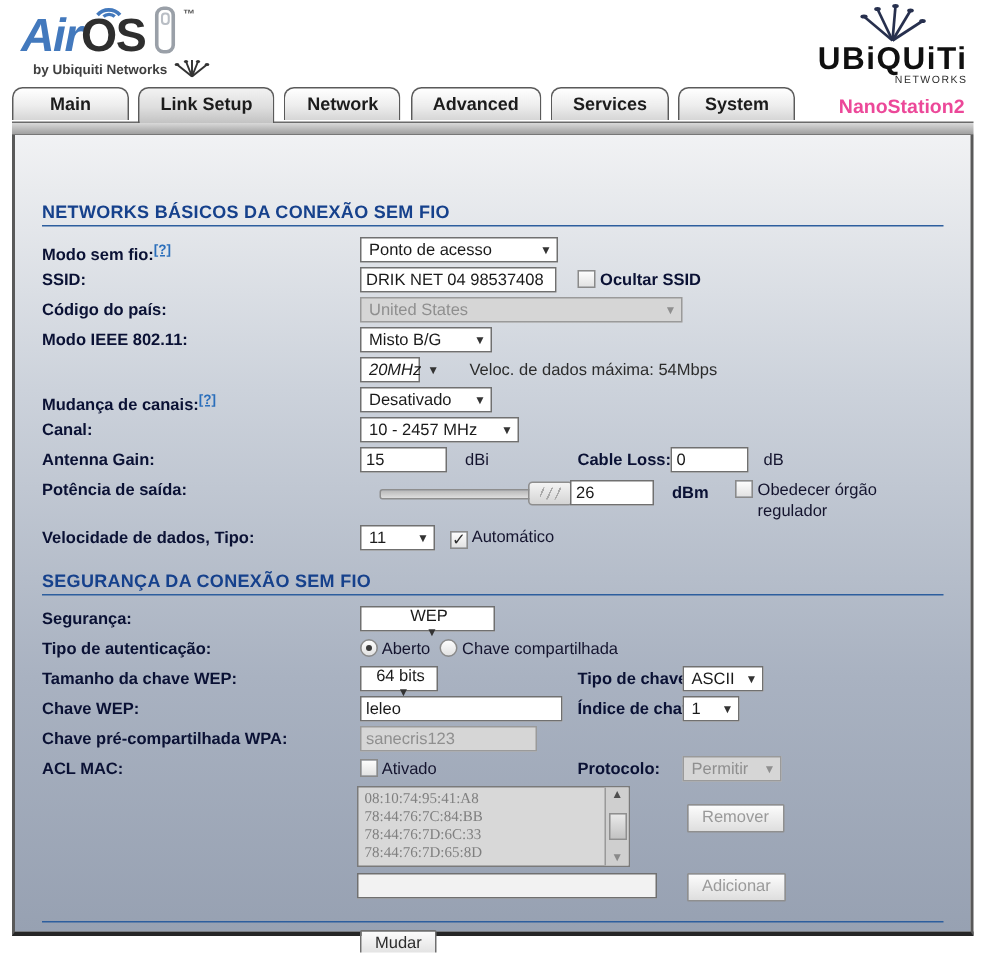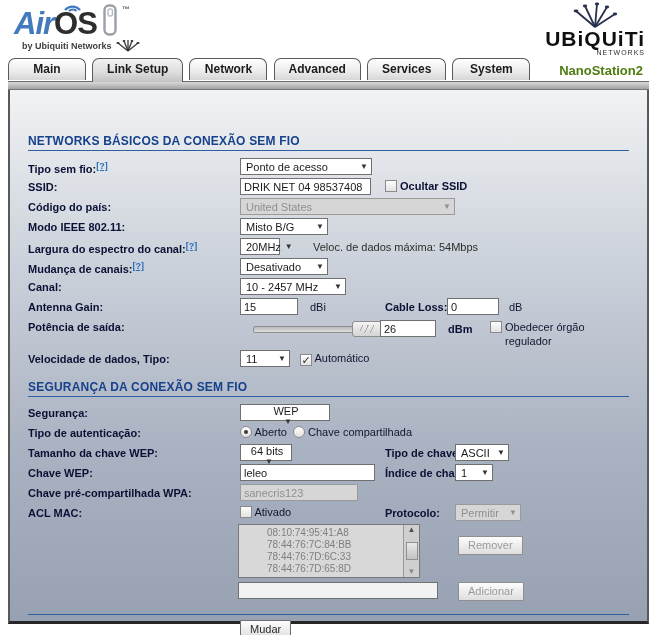--- a/index.html
+++ b/index.html
@@ -20,21 +20,21 @@
   .ubnt-name{font-weight:bold;font-size:21px;color:#101010;letter-spacing:1px;line-height:18px;}
   .ubnt-sub{font-size:7px;color:#2e2e2e;letter-spacing:1px;text-align:right;margin-top:1px;}
 
   
   .tabrow{position:relative;height:24px;padding-left:8px;background:#fff;}
   .tab{position:relative;display:inline-block;height:21px;line-height:21px;padding:0 14px;margin-right:3px;
        border:1px solid #5a5a5a;border-bottom:none;border-radius:7px 7px 0 0;
        background:linear-gradient(#ffffff,#ededed 55%,#d6d6d6);font-weight:bold;font-size:12px;color:#1c1c1c;
        text-align:center;min-width:48px;cursor:pointer;}
   .tab.active{background:linear-gradient(#f2f2f2,#dedede 55%,#c3c3c3);height:23px;z-index:3;}
-  .device-name{position:absolute;right:14px;top:5px;font-weight:bold;font-size:13px;color:#4d7c0f;}
+  .device-name{position:absolute;right:14px;top:5px;font-weight:bold;font-size:13px;color:#ec4899;}
   .tabbase{height:7px;margin:0 8px;background:linear-gradient(#d9d9d9,#a2a2a2);border-top:1px solid #6a6a6a;border-bottom:1px solid #777;position:relative;z-index:2;margin-top:-1px;}
 
   
   .content{margin:0 8px;height:534px;border-left:2px solid #595959;border-right:2px solid #595959;border-bottom:3px solid #262626;
     background:linear-gradient(180deg,#f1f2f4 0%,#e9ebee 7%,#ccd2db 32%,#a9b2c1 68%,#97a1b2 100%);
     box-sizing:border-box;padding:0 18px;position:relative;}
   h2.sect{font-size:12px;color:#16418c;letter-spacing:.2px;margin:0;padding-bottom:2px;border-bottom:1px solid #2d5e9e;}
   .sect1{padding-top:44px;}
   .sect2{margin-top:10px !important;}
   .rows{margin-top:7px;}
@@ -66,22 +66,22 @@
 
   .slider-track{position:absolute;left:225px;top:8px;width:126px;height:5px;border:1px solid #8e8e8e;border-radius:2px;
       background:linear-gradient(#b9b9b9,#dedede);}
   .slider-handle{position:absolute;right:-2px;top:-6px;width:28px;height:14px;border:1px solid #8e8e8e;border-radius:3px;
       background:linear-gradient(#f4f4f4,#d4d4d4);cursor:pointer;}
   .slider-handle::after{content:"";position:absolute;left:7px;top:3px;width:14px;height:8px;
       background:repeating-linear-gradient(115deg,transparent 0 2px,#a9a9a9 2px 3px,transparent 3px 5px);}
 
   .listbox{position:absolute;left:210px;top:0;width:182px;height:54px;border:1px solid #7a7a7a;background:#d8d8d8;
       box-sizing:border-box;display:flex;}
-  .maclines{flex:1;padding:2px 4px;font-family:Liberation Sans, sans-serif;font-size:10px;
-      line-height:12px;color:#7f7f7f;overflow:hidden;margin-left:24px;}
+  .maclines{flex:1;padding:2px 4px;font-family:Liberation Serif, serif;font-size:10px;
+      line-height:12px;color:#7f7f7f;overflow:hidden;}
   .sbar{width:16px;border-left:1px solid #9a9a9a;background:#cfcfcf;display:flex;flex-direction:column;align-items:center;justify-content:space-between;padding:1px 0;box-sizing:border-box;}
   .sbar .sarr{font-size:8px;color:#4f4f4f;line-height:8px;cursor:pointer;}
   .sbar .thumb{width:12px;height:18px;background:linear-gradient(#e9e9e9,#c2c2c2);border:1px solid #8f8f8f;box-sizing:border-box;cursor:pointer;}
 
   .btn{display:inline-block;height:19px;line-height:17px;padding:0 9px;border:1px solid #8f8f8f;border-radius:1px;
       background:linear-gradient(#fcfcfc,#dedede);font-size:11px;font-family:inherit;cursor:pointer;box-sizing:border-box;}
   .btn.disabled{color:#9a9a9a;}
   .btn.primary{color:#2c2c2c;border-color:#6f6f6f;}
 
   .divider{border-top:1px solid #2d5e9e;margin-top:10px;}
@@ -154,21 +154,21 @@
   <span class="device-name">NanoStation2</span>
 </div>
 <div class="tabbase"></div>
 
 <div class="content">
 
   <h2 class="sect sect1">NETWORKS BÁSICOS DA CONEXÃO SEM FIO</h2>
   <div class="rows">
 
     <div class="row">
-      <span class="lbl"><span>Tipo sem fio:</span><span class="help">[?]</span></span>
+      <span class="lbl"><span>Modo sem fio:</span><span class="help">[?]</span></span>
       <span class="pos" style="left:212px;width:132px;"><span class="sel" style="width:132px;">
             <span>Ponto de acesso</span>
             <span class="arr">▼</span>
           </span></span>
     </div>
 
     <div class="row">
       <span class="lbl">SSID:</span>
       <input class="txt pos" style="left: 212px; width: 131px;" value="DRIK NET 04 98537408">
       <span class="pos" style="left:357px;top:2px;"><span class="cb"></span> <span class="boldlabel">Ocultar SSID</span></span>
@@ -184,22 +184,21 @@
 
     <div class="row">
       <span class="lbl">Modo IEEE 802.11:</span>
       <span class="pos" style="left:212px;"><span class="sel" style="width:88px;">
             <span>Misto B/G</span>
             <span class="arr">▼</span>
           </span></span>
     </div>
 
     <div class="row">
-      <span class="lbl"><span>Largura do espectro do canal:</span><span class="help">[?]</span></span>
-      <span class="pos" style="left:212px;"><span class="sel" style="width:40px;">
+      <span class="pos" style="left:212px;"><span class="sel" style="width:40px;font-style:italic;">
             <span>20MHz</span>
             <span class="arr">▼</span>
           </span></span>
       <span class="pos note" style="left:285px;top:3px;">Veloc. de dados máxima: 54Mbps</span>
     </div>
 
     <div class="row">
       <span class="lbl"><span>Mudança de canais:</span><span class="help">[?]</span></span>
       <span class="pos" style="left:212px;"><span class="sel" style="width:88px;">
             <span>Desativado</span>

